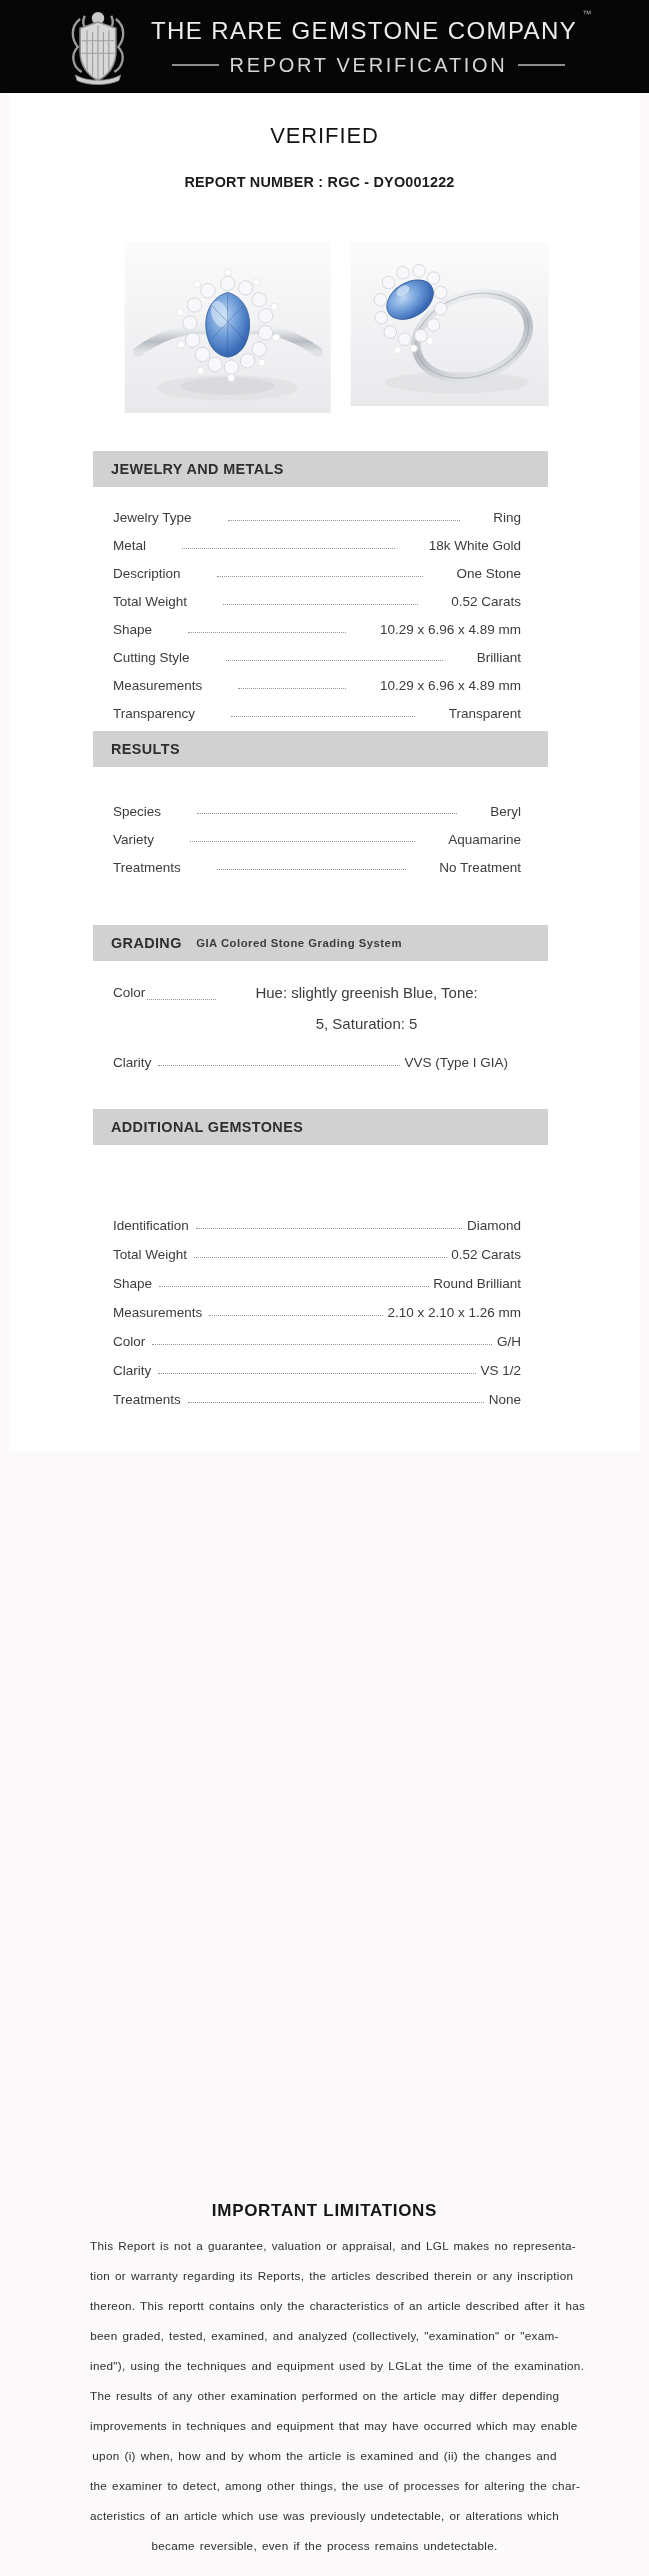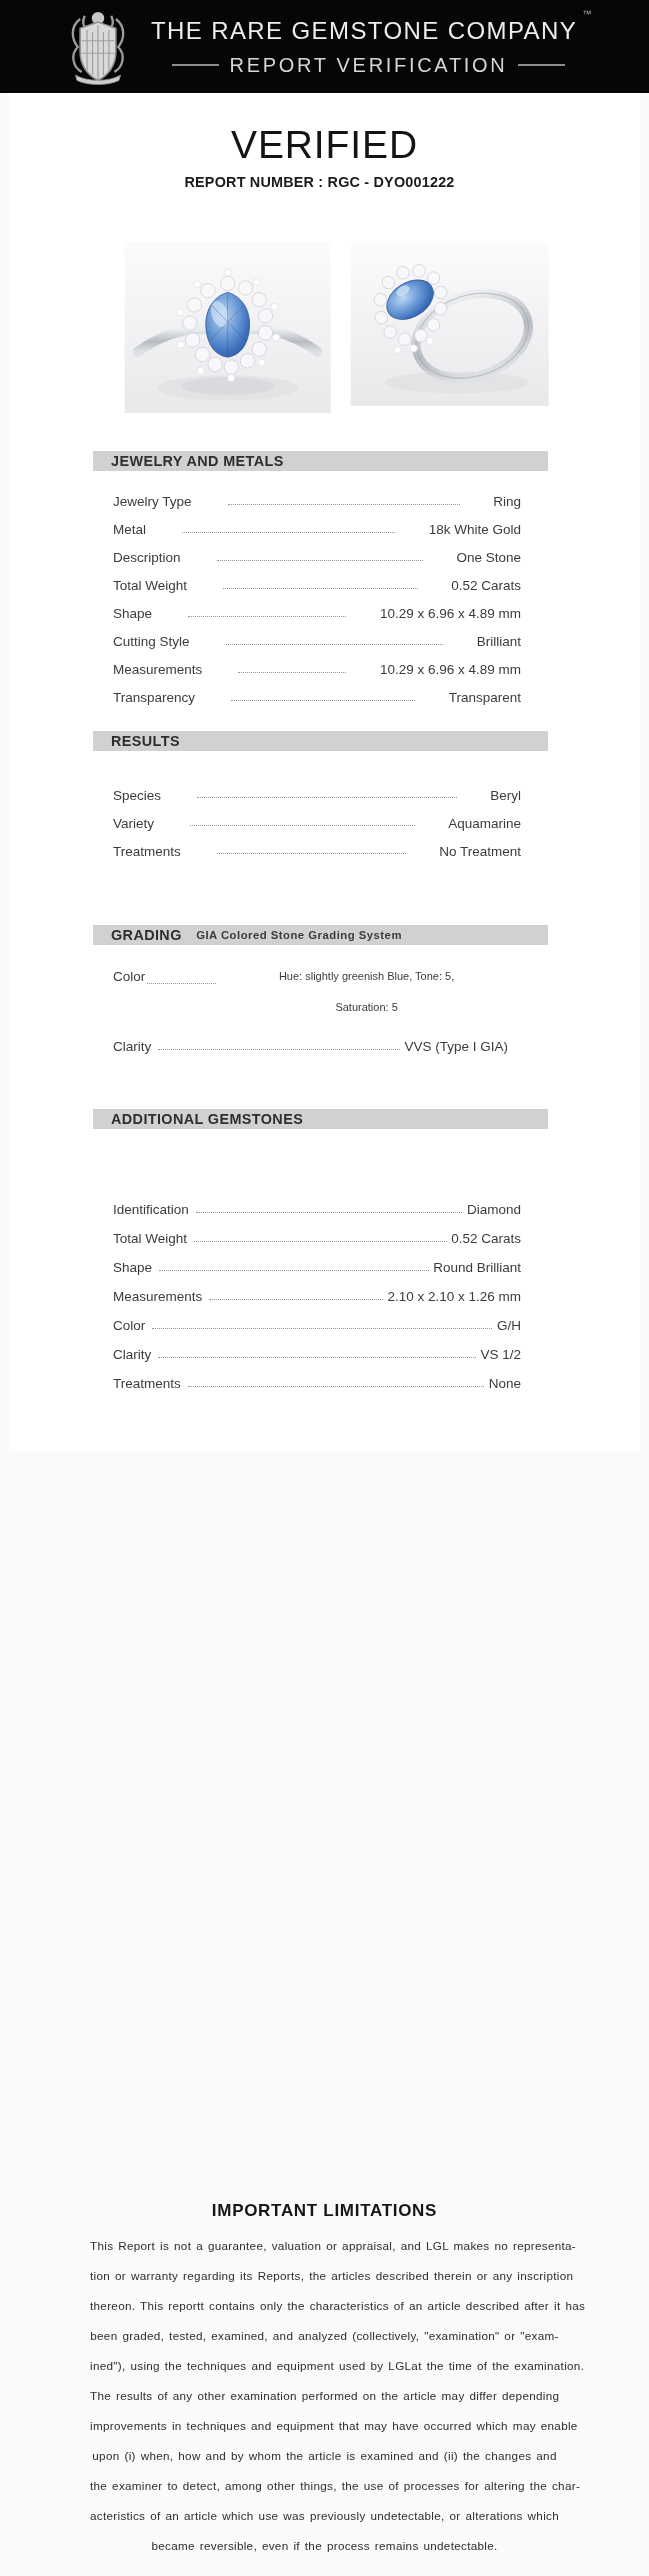--- a/index.html
+++ b/index.html
@@ -12,50 +12,50 @@
        display:flex;align-items:center;justify-content:center;gap:18px;}
   .hdr-text{display:flex;flex-direction:column;align-items:center;}
   .hdr-title{color:#ededed;font-size:24px;font-weight:400;letter-spacing:1.4px;white-space:nowrap;}
   .hdr-tm{color:#bdbdbd;font-size:9px;vertical-align:top;position:relative;top:-8px;left:5.4px;}
   .hdr-sub{display:flex;align-items:center;gap:10.8px;margin-top:9px;}
   .hdr-sub-label{color:#d6d6d6;font-size:20px;letter-spacing:2.7px;white-space:nowrap;}
   .dashline{width:47px;height:2.7px;background:#8f8f8f;}
 
   
   .verified-title{position:absolute;top:123px;left:0;width:649px;text-align:center;
-                  font-size:39px;font-weight:400;letter-spacing:0.9px;color:#141414;}
+                  font-size:22px;font-weight:400;letter-spacing:0.9px;color:#141414;}
   .report-number{position:absolute;top:174px;left:0;width:639px;text-align:center;
                  font-size:14.4px;font-weight:700;letter-spacing:0.2px;color:#1b1b1b;}
 
   
   .photos{position:absolute;top:242px;left:0;width:649px;display:flex;justify-content:center;
           gap:20px;transform:translateX(11.7px);}
   .photo{background:linear-gradient(180deg,#fbfbfc 0%,#f1f1f3 55%,#e9e9ec 100%);}
   .photo.front{width:206px;height:171px;}
   .photo.side{width:198px;height:164px;}
 
   
   .section{position:absolute;left:93px;width:455px;}
-  .sec-bar{height:20px;background:#d1d1d1;display:flex;align-items:center;padding-left:18px;
+  .sec-bar{height:36px;background:#d1d1d1;display:flex;align-items:center;padding-left:18px;
            box-sizing:border-box;}
   .sec-title{font-size:14.4px;font-weight:700;color:#2e2e2e;letter-spacing:0.4px;}
   .sec-subtitle{font-size:11.3px;font-weight:700;color:#3c3c3c;letter-spacing:0.5px;margin-left:14.4px;}
   .rows{padding:0 27px 0 20px;}
   .row{display:flex;align-items:flex-end;}
   .row .lbl{white-space:nowrap;font-size:13.5px;color:#3c3c3c;}
   .row .dots{flex:1;border-bottom:1.8px dotted #949494;margin:0 4.5px 4.5px 7.2px;height:0.9px;}
   .row .val{white-space:nowrap;font-size:13.5px;color:#3c3c3c;}
   .rows.h31 .row{height:28px;gap:29px;}
   .rows.h32 .row{height:29px;}
 
   
   .g-row{display:flex;align-items:flex-start;min-height:61px;}
   .g-lbl{white-space:nowrap;font-size:13.5px;color:#3c3c3c;line-height:31px;}
   .g-dots{width:69px;border-bottom:1.8px dotted #949494;height:0.9px;margin:21.6px 0 0 1.8px;}
-  .g-val{width:225px;margin-left:38px;font-size:11px;color:#3c3c3c;line-height:31px;text-align:center;}
+  .g-val{width:225px;margin-left:38px;font-size:15px;color:#3c3c3c;line-height:31px;text-align:center;}
 
   
   .limitations{position:absolute;top:2201px;left:90px;width:469px;text-align:center;}
   .lim-title{font-size:17px;font-weight:700;letter-spacing:0.7px;color:#161616;}
   .lim-body{margin-top:10px;font-size:11.7px;line-height:30px;color:#2e2e2e;
             letter-spacing:0.3px;word-spacing:1.4px;}
   .lim-line{display:block;white-space:nowrap;}
 </style>
 </head>
 <body>

